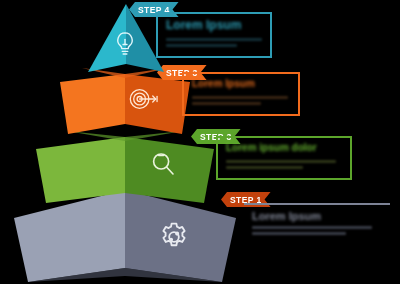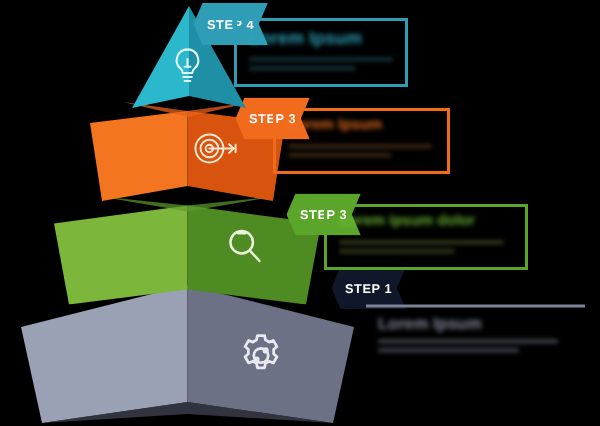--- a/index.html
+++ b/index.html
@@ -6,21 +6,21 @@
   body{width:400px;height:284px;position:relative;overflow:hidden;
        font-family:"Liberation Sans",sans-serif;background:#000;}
 
   #stage{position:absolute;inset:0;width:400px;height:284px;background:#000;}
 
   
   .tier{position:absolute;}
   .face{position:absolute;top:0;left:0;width:100%;height:100%;}
 
   .badge{position:absolute;display:flex;align-items:center;
-         height:28px;padding:0 9px;color:#fff;font-size:8.5px;font-weight:bold;
+         height:15px;padding:0 9px;color:#fff;font-size:8.5px;font-weight:bold;
          letter-spacing:.4px;white-space:nowrap;
          clip-path:polygon(6px 0,100% 0,calc(100% - 6px) 50%,100% 100%,6px 100%,0 50%);}
 
   .callout{position:absolute;box-sizing:border-box;}
   .ctitle{position:absolute;font-weight:bold;font-size:11px;white-space:nowrap;
           filter:blur(1.6px);opacity:.92;}
   .cbody{position:absolute;filter:blur(1.25px);opacity:.62;}
   .cline{height:3px;border-radius:1px;margin-bottom:3px;}
 
   .icon{position:absolute;}
@@ -42,21 +42,21 @@
     <div class="icon" style="left:143px;top:30px;">
       <svg width="34" height="34" viewBox="0 0 24 24" fill="none" stroke="#E8EAF0" stroke-width="1.3" stroke-linecap="round" stroke-linejoin="round">
         <path d="M10.3 2.6h3.4l.4 2.1a7 7 0 0 1 1.7 1l2-.8 1.7 2.9-1.6 1.4a7 7 0 0 1 0 2l1.6 1.4-1.7 2.9-2-.8a7 7 0 0 1-1.7 1l-.4 2.1h-3.4l-.4-2.1a7 7 0 0 1-1.7-1l-2 .8-1.7-2.9 1.6-1.4a7 7 0 0 1 0-2L4.5 7.8l1.7-2.9 2 .8a7 7 0 0 1 1.7-1z"></path>
         <circle cx="12" cy="12" r="3.4"></circle>
         <circle cx="14.2" cy="9.6" r="0.8" fill="#E8EAF0"></circle>
         <circle cx="10" cy="13.8" r="0.7" fill="#E8EAF0"></circle>
       </svg>
     </div>
   </div>
 
-  <div class="badge" style="left:221px;top:178px;background:#0f172a;">
+  <div class="badge" style="left:221px;top:192px;background:#c2410c;">
     <span>STEP 1</span>
   </div>
 
   <div class="callout" style="left:244px;top:203px;width:146px;height:40px;border-top:2px solid #7D8396;">
     <div class="ctitle" style="left:8px;top:5px;color:#8E94A6;">Lorem Ipsum</div>
     <div class="cbody" style="left:8px;top:21px;width:120px;">
       <div class="cline" style="background:#5C6172;width:100%;"></div>
       <div class="cline" style="background:#5C6172;width:78%;"></div>
     </div>
   </div>

